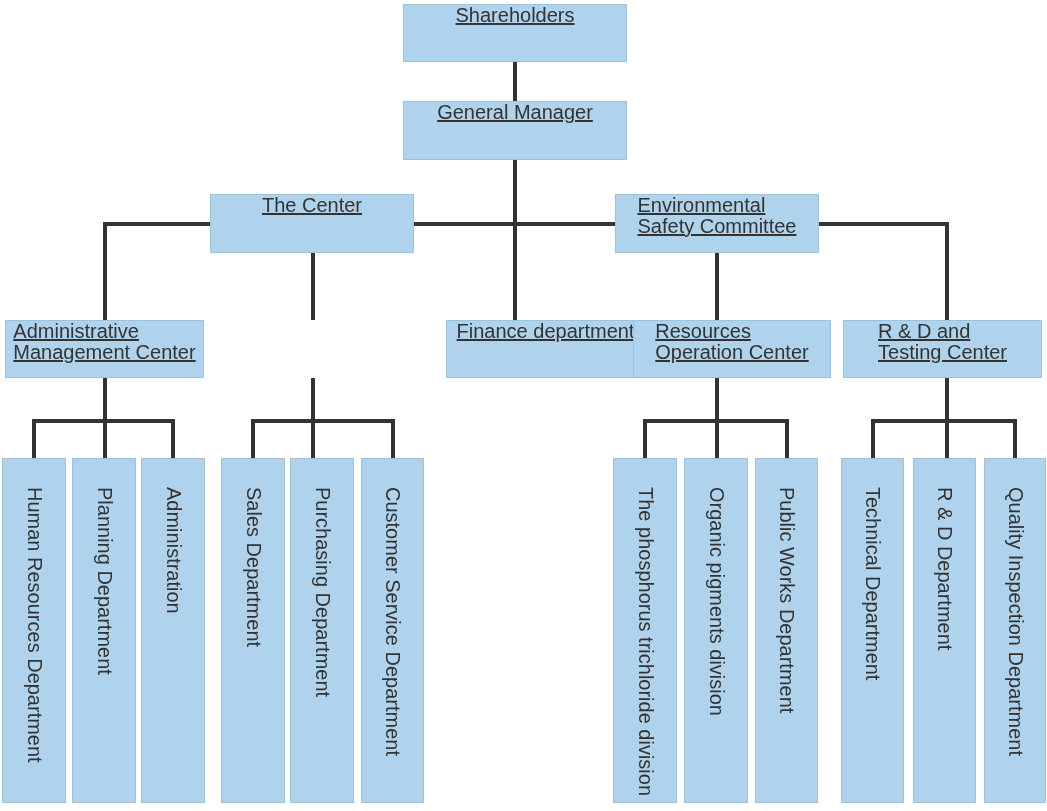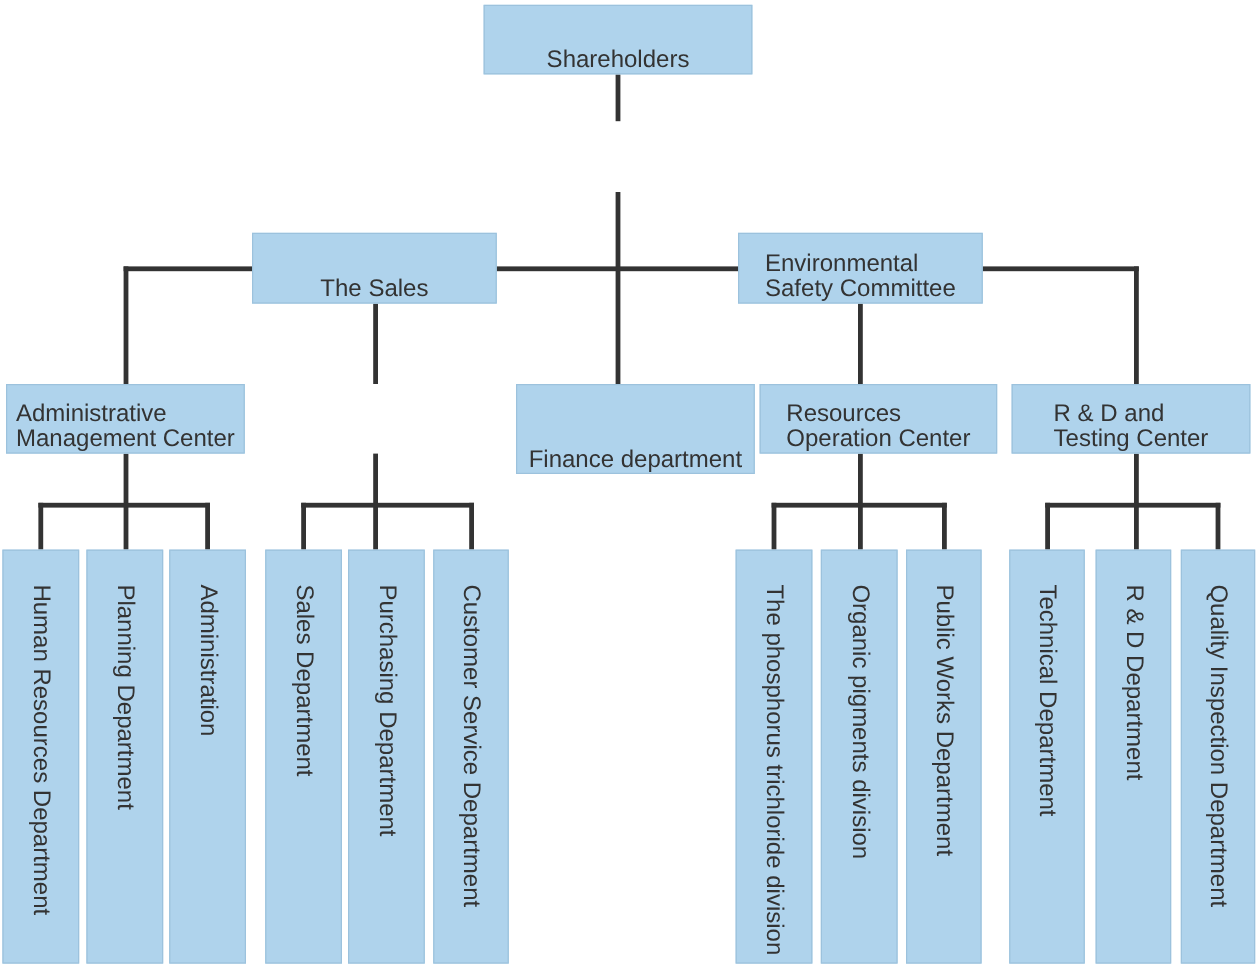--- a/index.html
+++ b/index.html
@@ -25,22 +25,23 @@
   }
   .node, .vnode {
     position: absolute;
     box-sizing: border-box;
     background: var(--box-fill, #afd3ec);
     border: 1px solid var(--box-border, #9cc2dd);
     z-index: 2;
   }
   .node {
     display: flex;
-    align-items: flex-end;
+    align-items: flex-start;
     justify-content: center;
+    text-decoration: underline;
   }
   .node span {
     white-space: pre-line;
     text-align: left;
   }
   .vnode {
     top: 458px;
     height: 345px;
     display: flex;
     flex-direction: row;
@@ -82,34 +83,37 @@
   <div class="line" style="left:785px;top:419px;width:4px;height:39px"></div>
 
   <div class="line" style="left:945px;top:378px;width:4px;height:80px"></div>
   <div class="line" style="left:871px;top:419px;width:146px;height:4px"></div>
   <div class="line" style="left:871px;top:419px;width:4px;height:39px"></div>
   <div class="line" style="left:1013px;top:419px;width:4px;height:39px"></div>
 
   <div class="node" style="left:403px;top:4px;width:224px;height:58px">
       <span>Shareholders</span>
     </div>
+  <div class="node" style="left:403px;top:101px;width:224px;height:59px">
+      <span>General Manager</span>
+    </div>
 
   <div class="node" style="left:210px;top:194px;width:204px;height:59px">
-      <span>The Sales</span>
+      <span>The Center</span>
     </div>
   <div class="node" style="left:615px;top:194px;width:204px;height:59px">
       <span>Environmental
 Safety Committee</span>
     </div>
 
   <div class="node" style="left:5px;top:320px;width:199px;height:58px">
       <span>Administrative
 Management Center</span>
     </div>
-  <div class="node" style="left:430px;top:320px;width:199px;height:75px">
+  <div class="node" style="left:446px;top:320px;width:199px;height:58px">
       <span>Finance department</span>
     </div>
   <div class="node" style="left:633px;top:320px;width:198px;height:58px">
       <span>Resources
 Operation Center</span>
     </div>
   <div class="node" style="left:843px;top:320px;width:199px;height:58px">
       <span>R &amp; D and
 Testing Center</span>
     </div>

